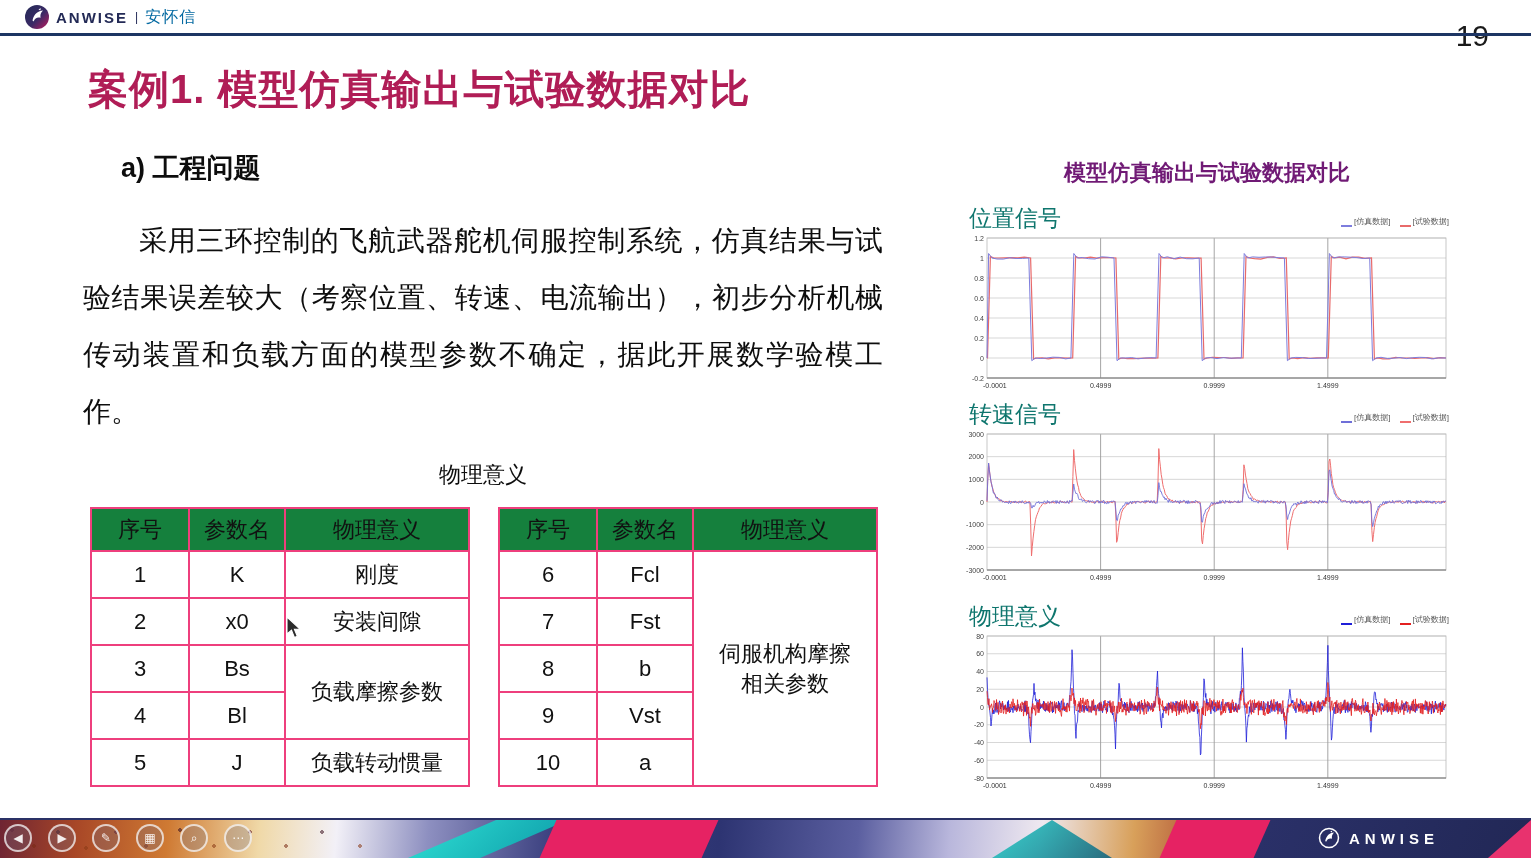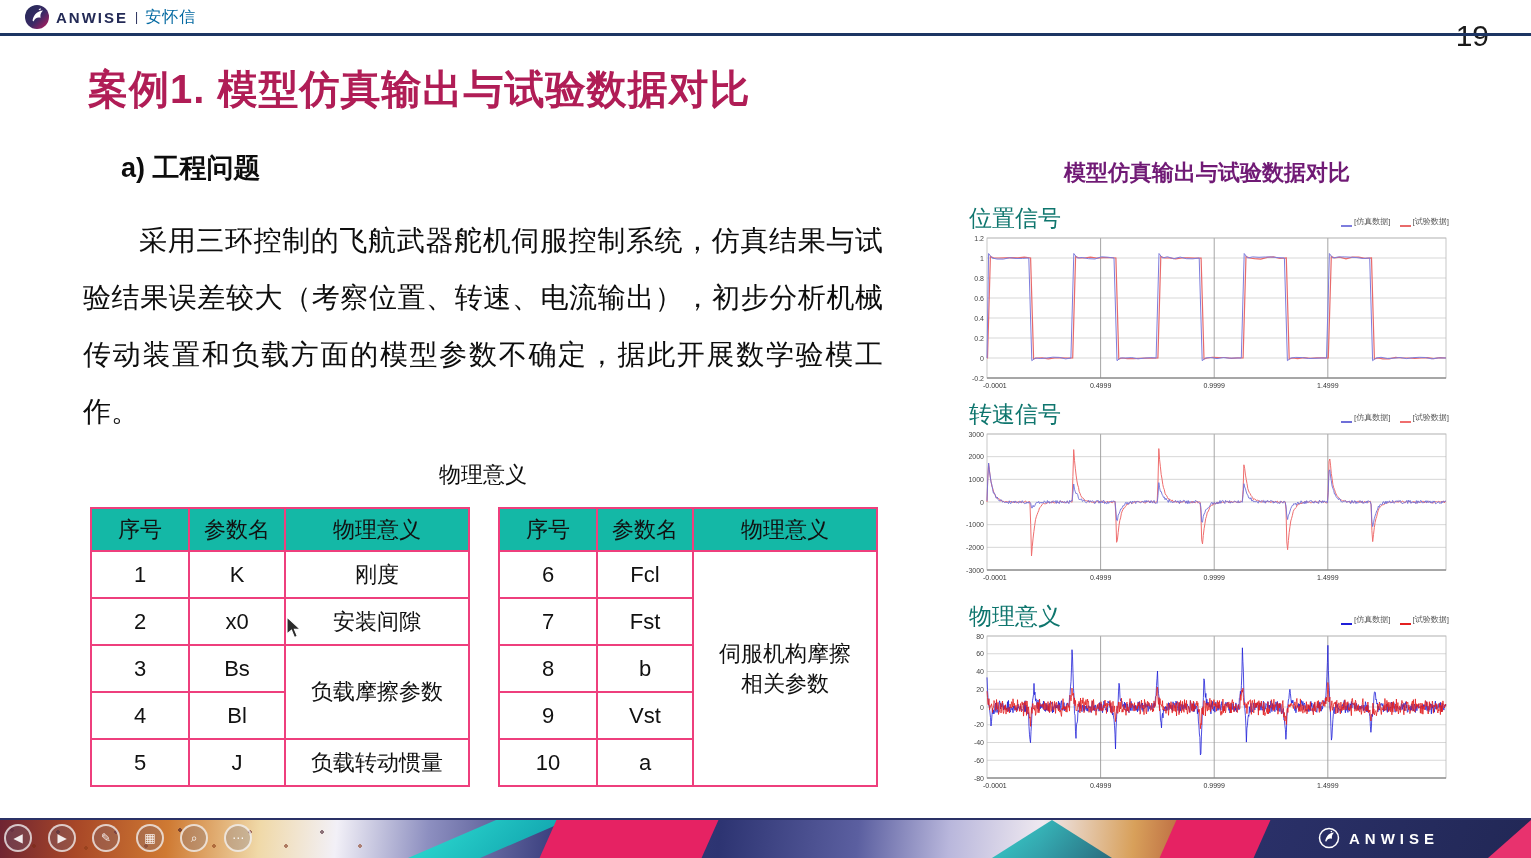--- a/index.html
+++ b/index.html
@@ -19,21 +19,21 @@
   .slide-title{position:absolute;left:88px;top:62px;font-size:40px;font-weight:bold;color:#b01d56;letter-spacing:1px;}
   .section-heading{position:absolute;left:88px;top:150px;font-size:27px;font-weight:bold;color:#0d0d0d;margin-left:33px;}
   .paragraph{position:absolute;left:83px;top:212px;width:800px;font-size:28px;line-height:57px;
              color:#0d0d0d;text-indent:2em;text-align:justify;}
   .table-caption{position:absolute;left:88px;top:460px;width:790px;text-align:center;font-size:22px;color:#0d0d0d;}
 
   .tables-wrap{position:absolute;left:90px;top:507px;display:flex;gap:28px;}
   table.tbl{border-collapse:collapse;table-layout:fixed;}
   .tbl th,.tbl td{border:2px solid #ee3f7d;text-align:center;vertical-align:middle;
                   padding:0;font-size:22px;color:#111;font-weight:normal;}
-  .tbl th{background:#14b8a6;height:41px;}
+  .tbl th{background:#15803d;height:41px;}
   .tbl td{height:45px;background:#fff;}
   .c1{width:98px;} .c2{width:96px;} .c3{width:184px;}
   .mean{white-space:pre-line;line-height:1.35;}
 
   .cursor{position:absolute;left:284px;top:616px;}
 
   
   .panel-title{position:absolute;left:961px;top:158px;width:492px;text-align:center;
                font-size:22px;font-weight:600;color:#701a75;}
   .chart{position:absolute;left:959px;width:492px;}

